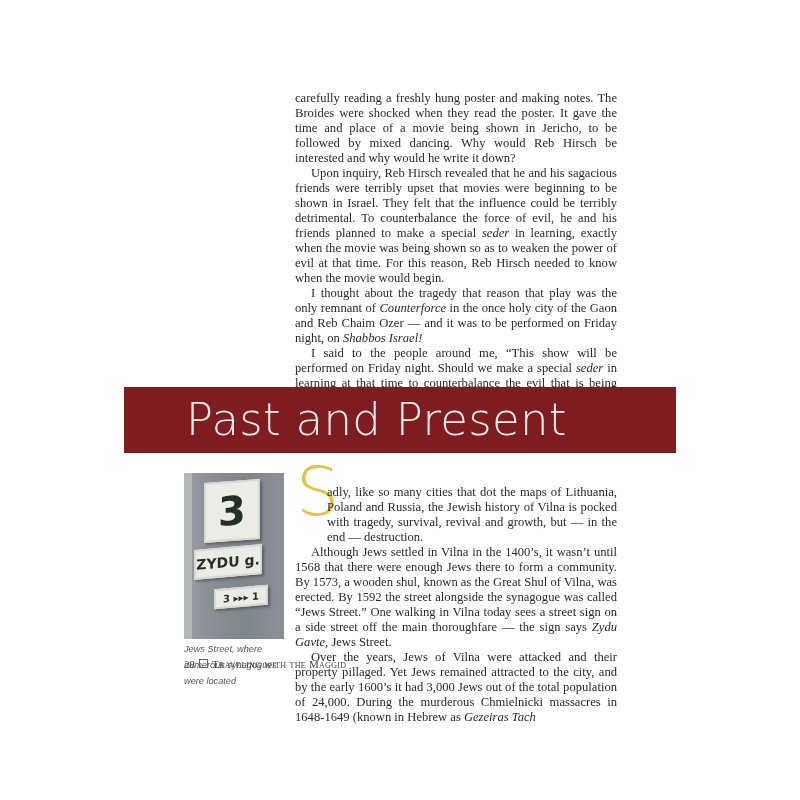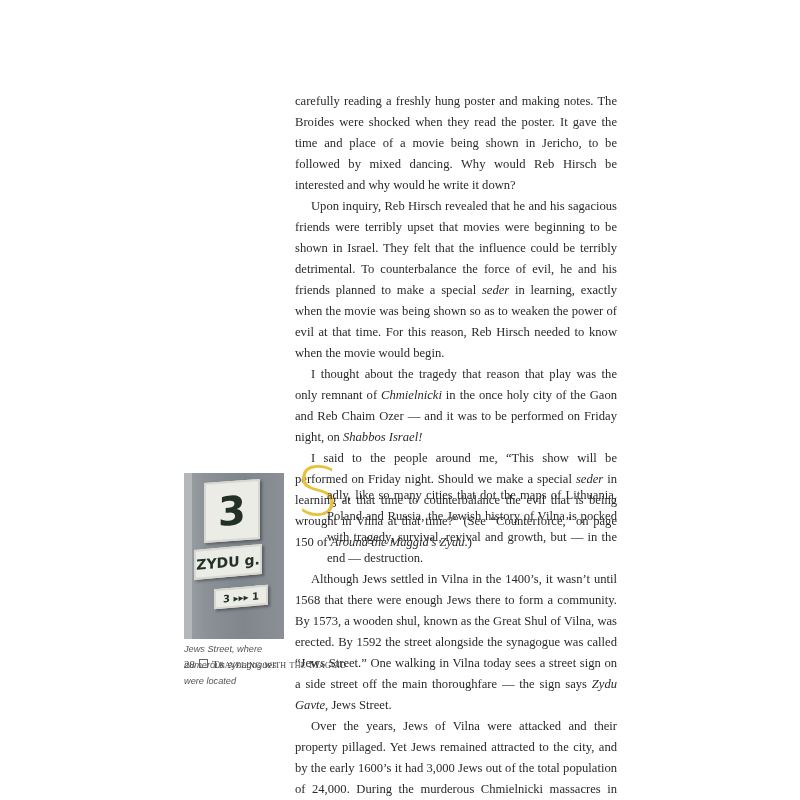--- a/index.html
+++ b/index.html
@@ -1,21 +1,21 @@
 <!DOCTYPE html>
 <html><head>
   <meta charset="utf-8">
   <style>
     html, body { margin: 0; padding: 0; background: #ffffff; }
     body { width: 800px; height: 800px; position: relative; overflow: hidden;
            font-family: "Liberation Serif", "DejaVu Serif", serif; color: #2a2a2a; }
     .page { position: absolute; left: 0; top: 0; width: 800px; height: 800px; }
 
     .text-block { position: absolute; left: 295px; width: 322px;
-                  font-size: 12.6px; line-height: 21px; text-align: justify; }
+                  font-size: 12.6px; line-height: 15px; text-align: justify; }
     .text-block p { margin: 0; }
     .text-block p.indent { text-indent: 16px; }
     .text-block i { }
 
     #top-block { top: 91px; }
 
     .banner { position: absolute; left: 124px; top: 387px; width: 552px; height: 66px;
               background: #7e1c20; }
     .banner-title { position: absolute; left: 62px; top: 5px;
                     font-family: "DejaVu Sans", "Liberation Sans", sans-serif;
@@ -55,24 +55,27 @@
     .footer .sc { font-variant: small-caps; letter-spacing: 0.3px; }
   </style>
 </head>
 <body>
 
 <div class="page">
 
   <div class="text-block" id="top-block">
       <p><span>carefully reading a freshly hung poster and making notes. The Broides were shocked when they read the poster. It gave the time and place of a movie being shown in Jericho, to be followed by mixed dancing. Why would Reb Hirsch be interested and why would he write it down?</span></p>
       <p class="indent"><span>Upon inquiry, Reb Hirsch revealed that he and his sagacious friends were terribly upset that movies were beginning to be shown in Israel. They felt that the influence could be terribly detrimental. To counterbalance the force of evil, he and his friends planned to make a special </span><i>seder</i><span> in learning, exactly when the movie was being shown so as to weaken the power of evil at that time. For this reason, Reb Hirsch needed to know when the movie would begin.</span></p>
-      <p class="indent"><span>I thought about the tragedy that reason that play was the only remnant of </span><i>Chmielnicki</i><span> in the once holy city of the Gaon and Reb Chaim Ozer — and it was to be performed on Friday night, on </span><i>Shabbos Israel!</i></p>
+      <p class="indent"><span>I thought about the tragedy that reason that play was the only remnant of </span><i>Counterforce</i><span> in the once holy city of the Gaon and Reb Chaim Ozer — and it was to be performed on Friday night, on </span><i>Shabbos Israel!</i></p>
       <p class="indent"><span>I said to the people around me, “This show will be performed on Friday night. Should we make a special </span><i>seder</i><span> in learning at that time to counterbalance the evil that is being wrought in Vilna at that time?” (See “Counterforce,” on page 150 of </span><i>Around the Maggid’s Zydu.</i><span>)</span></p>
     </div>
 
+  <div class="banner" style="background: rgb(126, 28, 32);">
+    <div class="banner-title">Past and Present</div>
+  </div>
 
   <div class="photo">
     <div class="edge"></div>
     <div class="sign sign-num">3</div>
     <div class="sign sign-street">ZYDU g.</div>
     <div class="sign sign-small">3 ▸▸▸ 1</div>
   </div>
 
   <div class="caption">Jews Street, where numerous synagogues were located</div>
 

